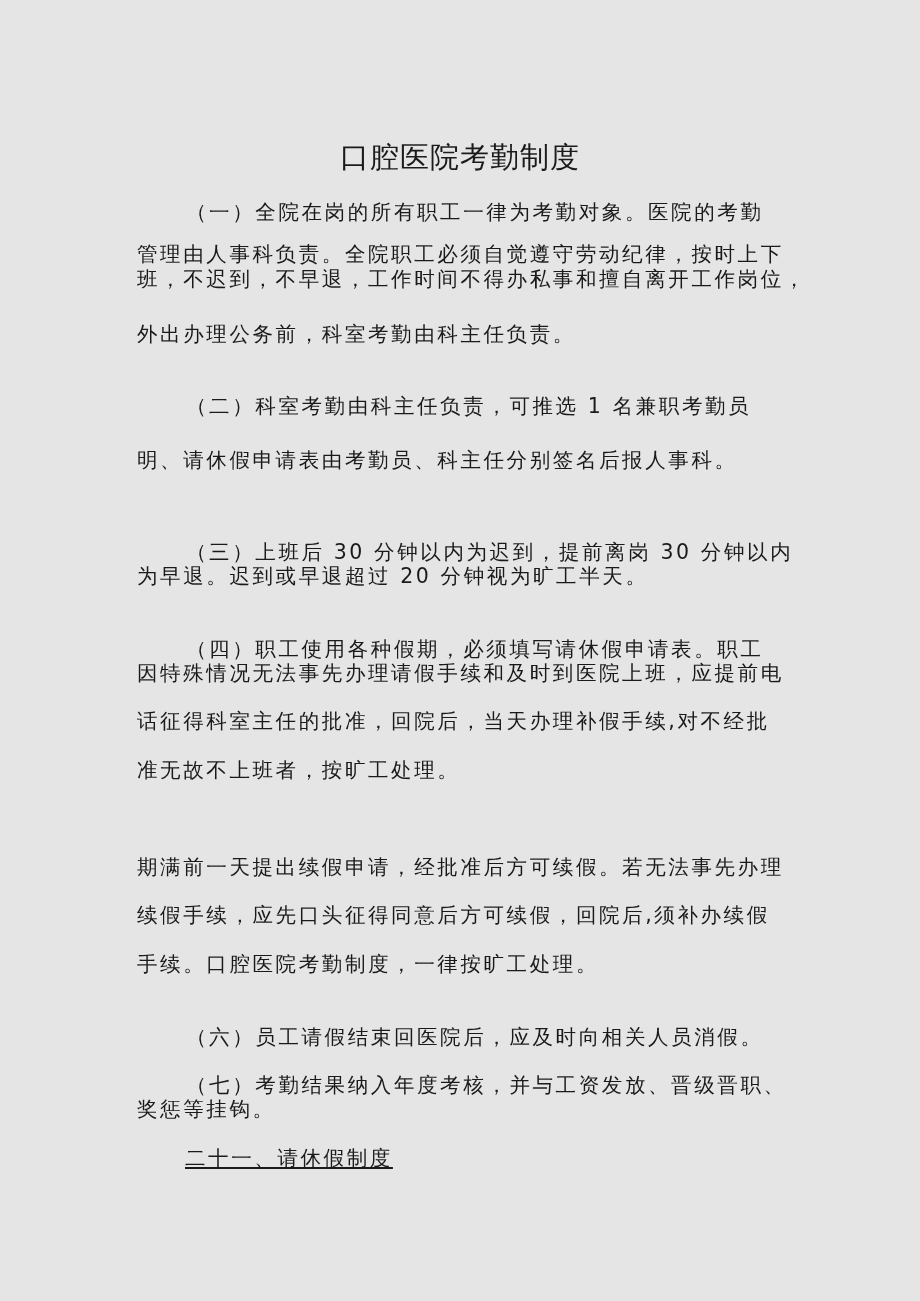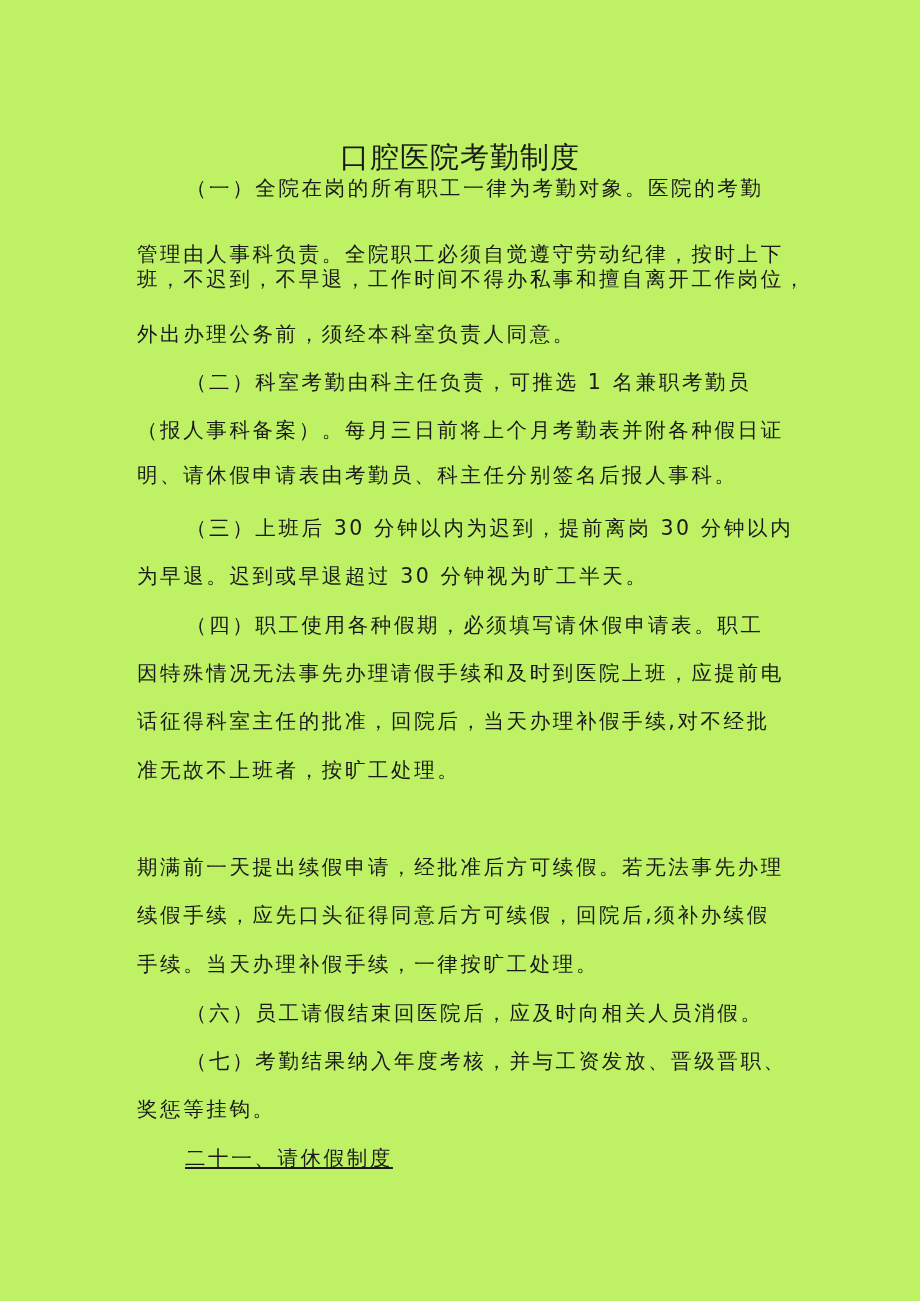--- a/index.html
+++ b/index.html
@@ -1,50 +1,49 @@
 <!DOCTYPE html>
 <html><head>
 <meta charset="utf-8">
 <style>
   html, body { margin: 0; padding: 0; background: #ffffff; }
   body { width: 920px; height: 1301px; position: relative; overflow: hidden;
          font-family: "DejaVu Serif", "Liberation Serif", serif; color: #1a1a1a; }
-  .page { position: absolute; left: 0; top: 0; width: 920px; height: 1301px; background: #bef264; }
+  .page { position: absolute; left: 0; top: 0; width: 920px; height: 1301px; background: #e5e5e5; }
   .title { position: absolute; left: 0; width: 920px; top: 118px; text-align: center;
            font-size: 29px; line-height: 40px; letter-spacing: 1px; font-family: "DejaVu Sans", "Liberation Sans", sans-serif; font-weight: normal; }
   .line { position: absolute; left: 137px; white-space: nowrap; font-size: 20.5px; line-height: 30px;
           letter-spacing: 2.6px; font-family: "DejaVu Sans", "Liberation Sans", sans-serif; }
-  .indent { left: 186px; }
+  .indent { left: 186px; margin-top: 24px; }
 </style>
 </head>
 <body>
 
 <div class="page">
   <h1 class="title">口腔医院考勤制度</h1>
 
   <div class="line indent" style="top:173px">（一）全院在岗的所有职工一律为考勤对象。医院的考勤</div>
   <div class="line" style="top:239px">管理由人事科负责。全院职工必须自觉遵守劳动纪律，按时上下</div>
   <div class="line" style="top:264px">班，不迟到，不早退，工作时间不得办私事和擅自离开工作岗位，</div>
-  <div class="line" style="top:319px">外出办理公务前，须经本科室负责人同意。</div>
+  <div class="line" style="top:319px">外出办理公务前，科室考勤由科主任负责。</div>
 
   <div class="line indent" style="top:367px">（二）科室考勤由科主任负责，可推选 1 名兼职考勤员</div>
-  <div class="line" style="top:415px">（报人事科备案）。每月三日前将上个月考勤表并附各种假日证</div>
-  <div class="line" style="top:460px">明、请休假申请表由考勤员、科主任分别签名后报人事科。</div>
+  <div class="line" style="top:445px">明、请休假申请表由考勤员、科主任分别签名后报人事科。</div>
 
   <div class="line indent" style="top:513px">（三）上班后 30 分钟以内为迟到，提前离岗 30 分钟以内</div>
-  <div class="line" style="top:561px">为早退。迟到或早退超过 30 分钟视为旷工半天。</div>
+  <div class="line" style="top:561px">为早退。迟到或早退超过 20 分钟视为旷工半天。</div>
 
   <div class="line indent" style="top:610px">（四）职工使用各种假期，必须填写请休假申请表。职工</div>
   <div class="line" style="top:706px">话征得科室主任的批准，回院后，当天办理补假手续,对不经批</div>
   <div class="line" style="top:658px">因特殊情况无法事先办理请假手续和及时到医院上班，应提前电</div>
   <div class="line" style="top:755px">准无故不上班者，按旷工处理。</div>
 
   <div class="line" style="top:900px">续假手续，应先口头征得同意后方可续假，回院后,须补办续假</div>
   <div class="line" style="top:852px">期满前一天提出续假申请，经批准后方可续假。若无法事先办理</div>
-  <div class="line" style="top:949px">手续。当天办理补假手续，一律按旷工处理。</div>
+  <div class="line" style="top:949px">手续。口腔医院考勤制度，一律按旷工处理。</div>
 
   <div class="line indent" style="top:998px">（六）员工请假结束回医院后，应及时向相关人员消假。</div>
 
   <div class="line indent" style="top:1046px">（七）考勤结果纳入年度考核，并与工资发放、晋级晋职、</div>
   <div class="line" style="top:1094px">奖惩等挂钩。</div>
 
   <div class="line" style="top:1143px; left:185px;text-decoration:underline;">二十一、请休假制度</div>
 </div>
 
 </body></html>

